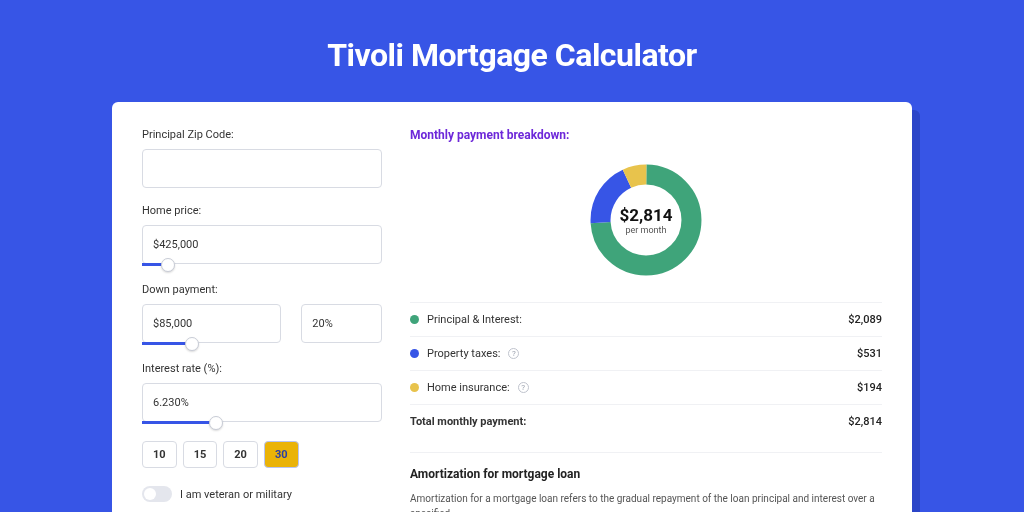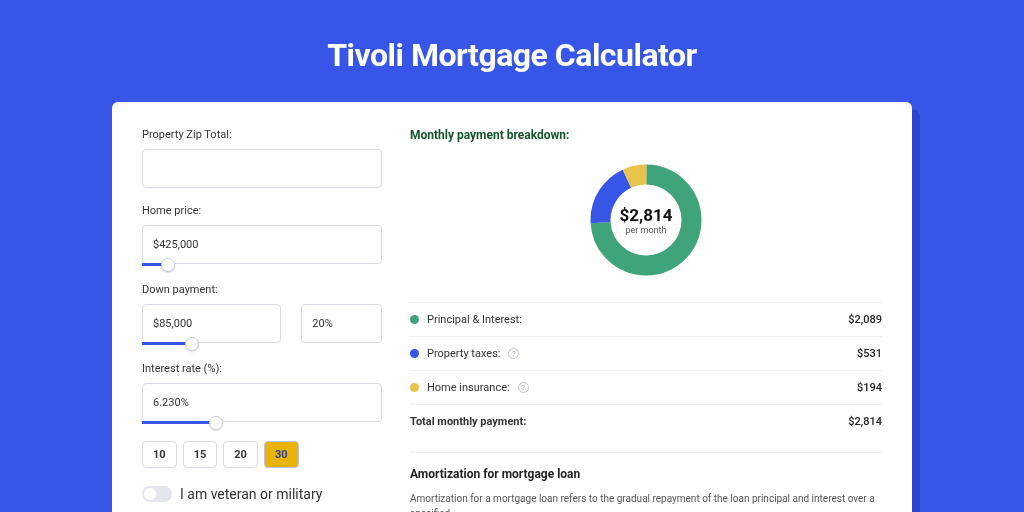--- a/index.html
+++ b/index.html
@@ -16,22 +16,22 @@
   .slider { position: relative; height: 3px; }
   .dp-row { display: flex; gap: 20px; }
   .dp-row .text-input:first-child { flex: 2; }
   .dp-row .text-input:last-child { flex: 1; }
   .period-btns { display: flex; gap: 6px; }
   .period-btn { border: 1px solid #d8dbe3; background: #fff; border-radius: 4px; padding: 6px 10px; font-size: 11px; font-weight: 700; color: #333; cursor: pointer; }
   .period-btn.active { background: #eab308; border-color: #b9c4f2; color: #2b3fa5; }
   .toggle-row { display: flex; align-items: center; gap: 8px; margin-top: 18px; }
   .toggle { width: 30px; height: 16px; border-radius: 16px; background: #e4e6ed; position: relative; }
   .toggle-dot { width: 12px; height: 12px; background: #fff; border-radius: 50%; position: absolute; top: 2px; left: 2px; }
-  .toggle-label { font-size: 14px; color: #333; text-align: center; }
-  .section-title { font-size: 12px; font-weight: 700; color: #14532d; margin-bottom: 18px; }
+  .toggle-label { font-size: 11px; color: #333; text-align: center; }
+  .section-title { font-size: 12px; font-weight: 700; color: #6d28d9; margin-bottom: 18px; }
   .donut-wrap { display: flex; justify-content: center; margin-bottom: 22px; }
   .donut { position: relative; width: 120px; height: 120px; }
   .donut svg { width: 120px; height: 120px; }
   .donut-center { position: absolute; inset: 0; display: flex; flex-direction: column; align-items: center; justify-content: center; }
   .donut-amount { font-size: 17px; font-weight: 700; color: #111; }
   .donut-sub { font-size: 9px; color: #555; }
   .legend-row { display: flex; align-items: flex-end; justify-content: space-between; padding: 10px 0; border-top: 1px solid #f0f1f4; font-size: 11px; }
   .legend-row:first-of-type { border-top: none; }
   .legend-left { display: flex; align-items: center; gap: 8px; color: #333; }
   .dot { width: 9px; height: 9px; border-radius: 50%; display: inline-block; }
@@ -47,21 +47,21 @@
 </style>
 </head>
 <body>
 
 <h1 class="page-title">Tivoli Mortgage Calculator</h1>
 
 <div class="card">
   <div class="left">
 
     <div class="field-group">
-      <label class="field-label">Property Zip Total:</label>
+      <label class="field-label">Principal Zip Code:</label>
       <input class="text-input" value="" style="">
     </div>
 
     <div class="field-group">
       <label class="field-label">Home price:</label>
       <input class="text-input" value="$425,000" style="">
       <div class="slider">
         <div class="slider-track" style="width:10%"></div>
         <div class="slider-thumb" style="left:8%"></div>
       </div>

